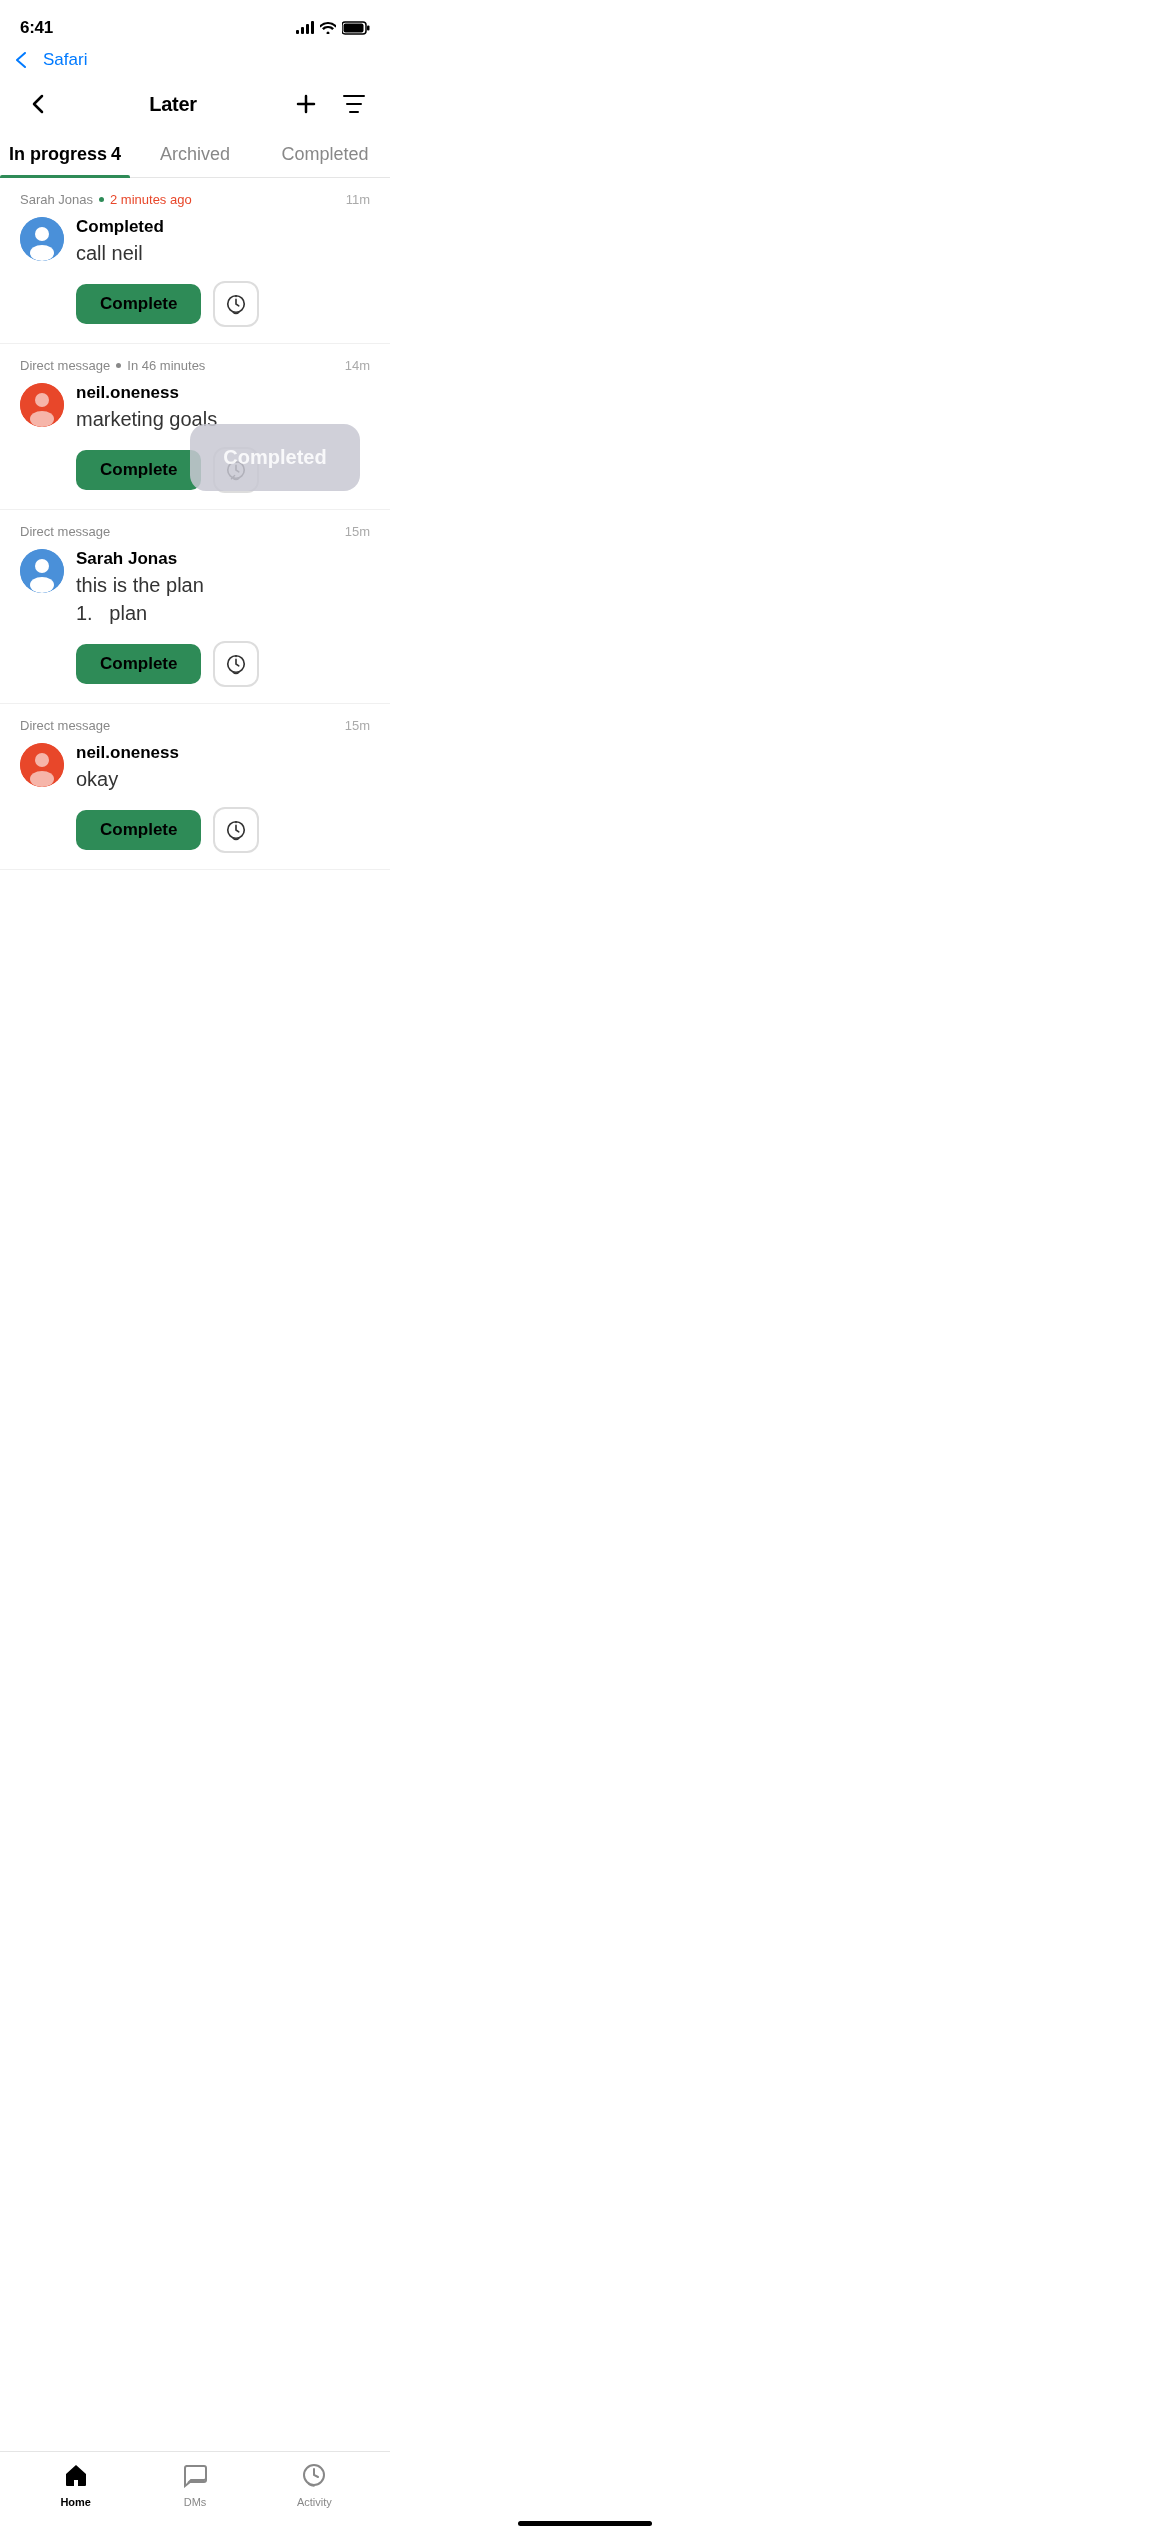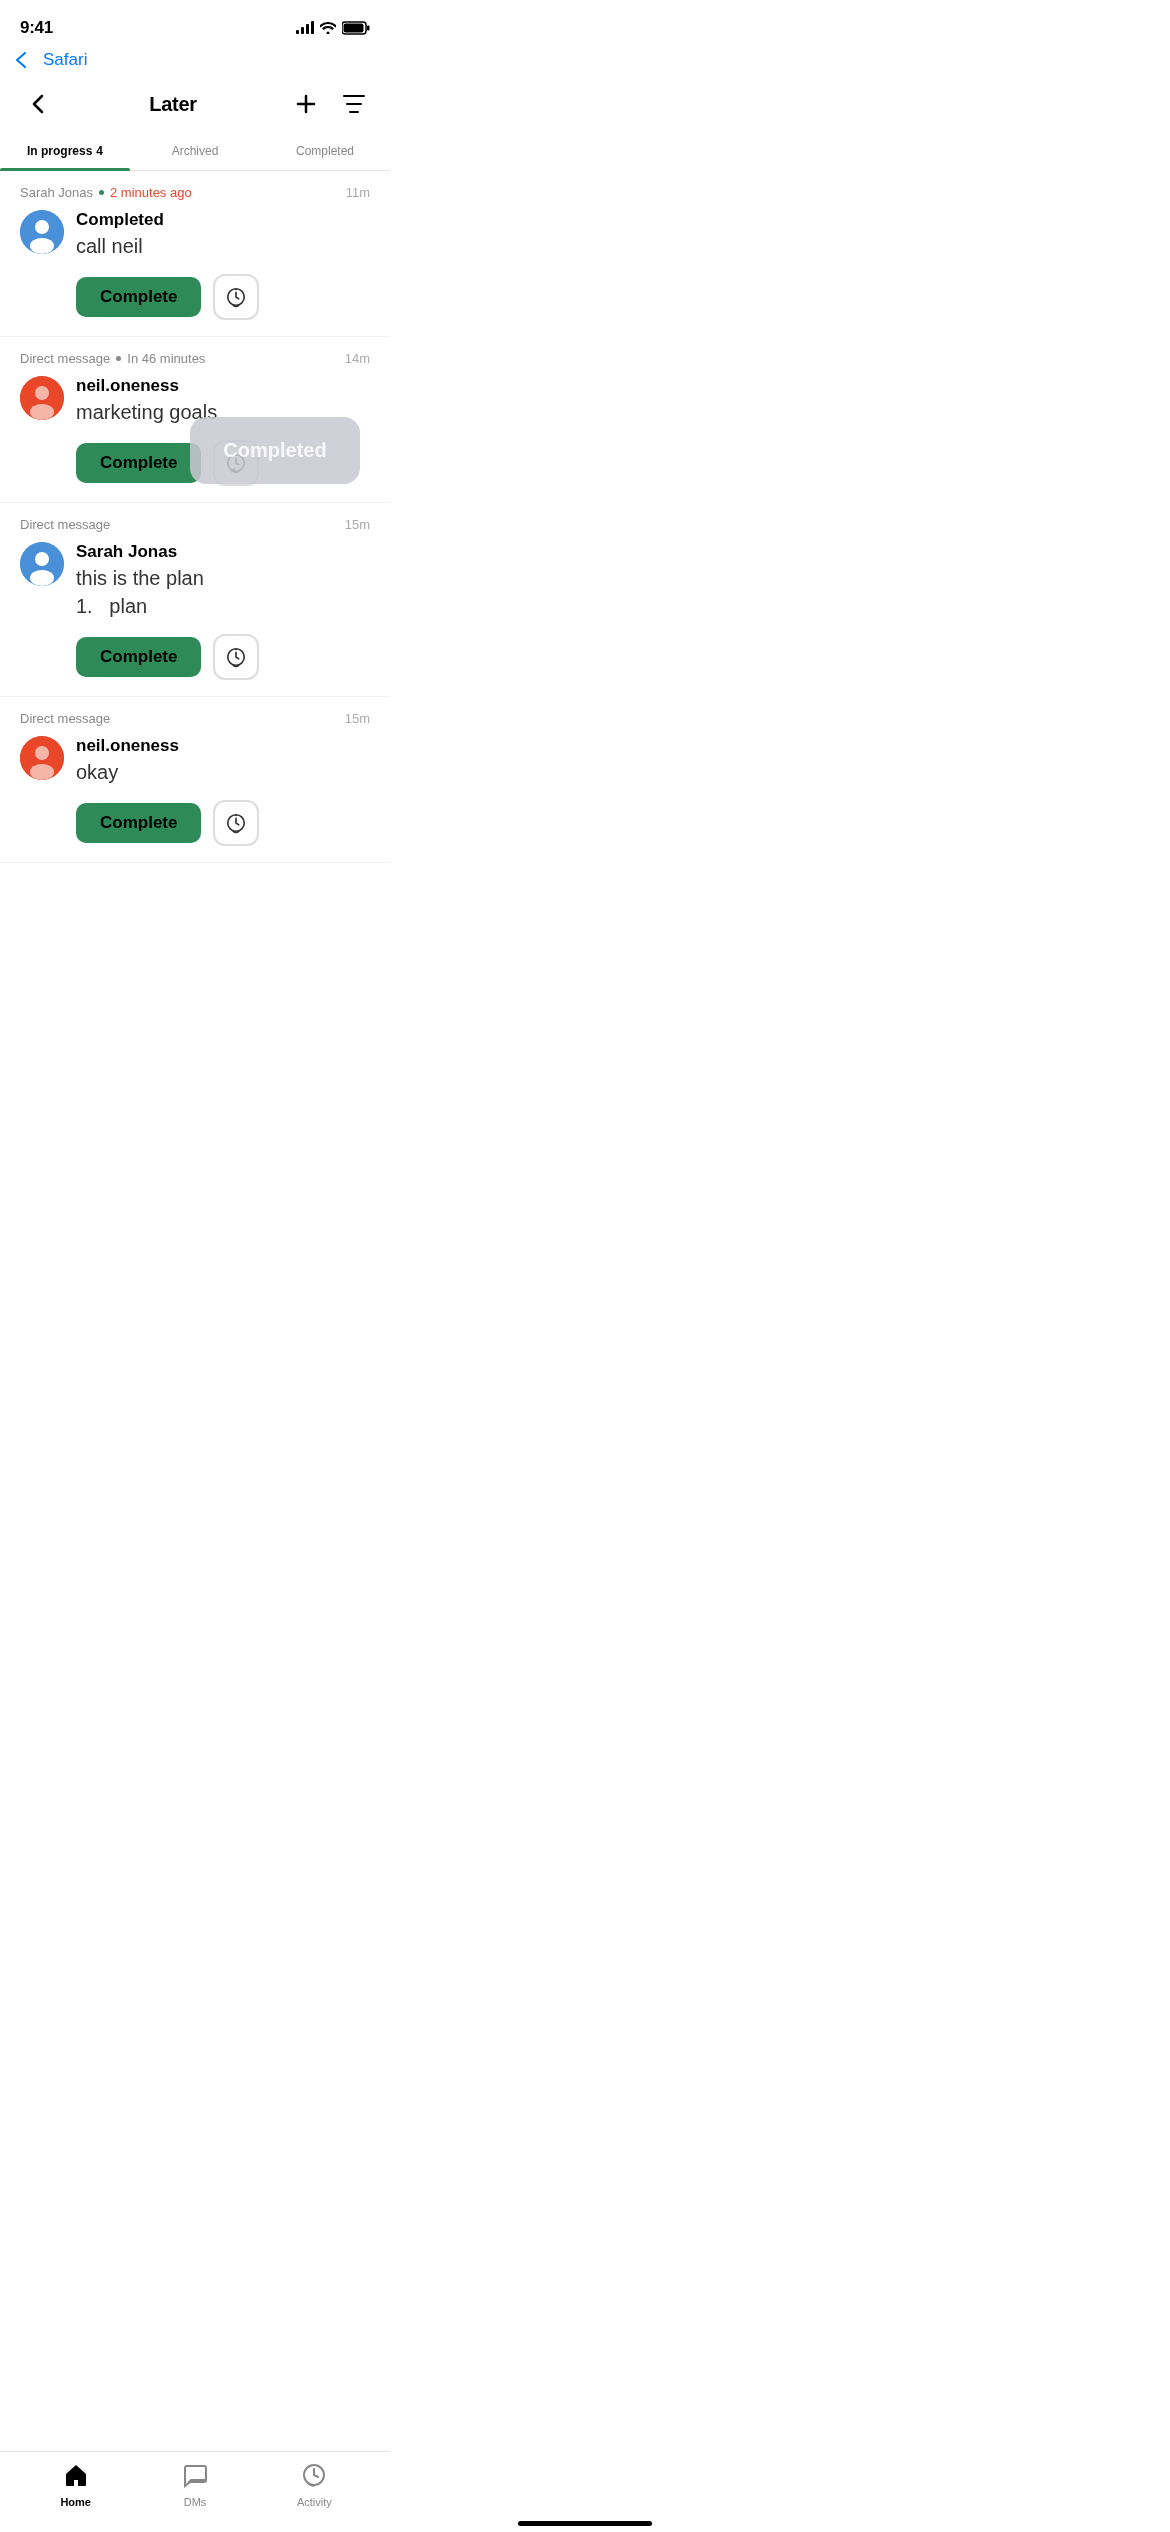--- a/index.html
+++ b/index.html
@@ -101,21 +101,21 @@
     
     .tabs {
       display: flex;
       border-bottom: 1px solid #e5e5e5;
       position: relative;
     }
     .tab {
       flex: 1;
       text-align: center;
       padding: 10px 0 12px;
-      font-size: 12px;
+      font-size: 18px;
       cursor: pointer;
       color: #888;
       font-weight: 400;
       position: relative;
     }
     .tab.active {
       color: #000;
       font-weight: 700;
     }
     .tab.active::after {
@@ -305,21 +305,21 @@
     
     .person-svg {
       width: 44px;
       height: 44px;
     }
   </style>
 </head>
 <body>
 
 <div class="status-bar">
-  <span class="status-time">9:41</span>
+  <span class="status-time">6:41</span>
   <div class="status-icons">
     <div class="signal-bars">
       <div class="signal-bar" style="height:4px"></div>
       <div class="signal-bar" style="height:7px"></div>
       <div class="signal-bar" style="height:10px"></div>
       <div class="signal-bar" style="height:13px"></div>
     </div>
     <svg width="16" height="12" viewBox="0 0 16 12">
       <path d="M8 9.5a1.5 1.5 0 110 3 1.5 1.5 0 010-3zm0-3.5a5.5 5.5 0 014.24 2L14 6.2A8 8 0 008 4a8 8 0 00-6 2.2l1.76 1.8A5.5 5.5 0 018 6zm0-4a9.5 9.5 0 017.38 3.5L17 4A12 12 0 008 0 12 12 0 00-1 4l1.62 1.5A9.5 9.5 0 018 2z" fill="#000"></path>
     </svg>

